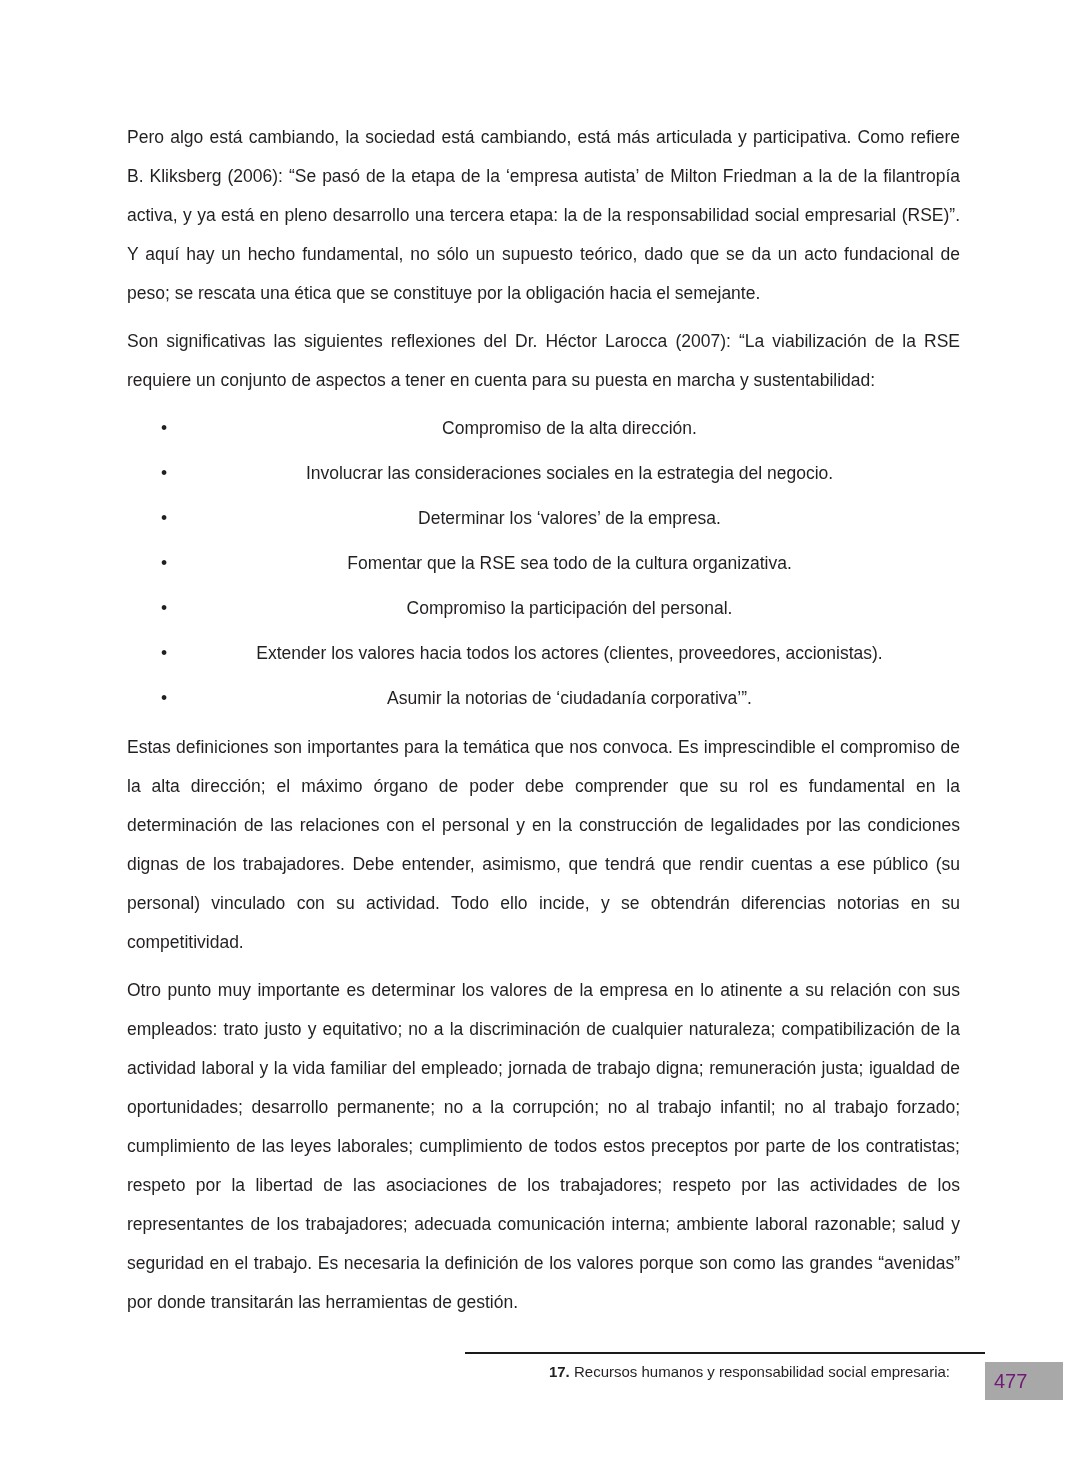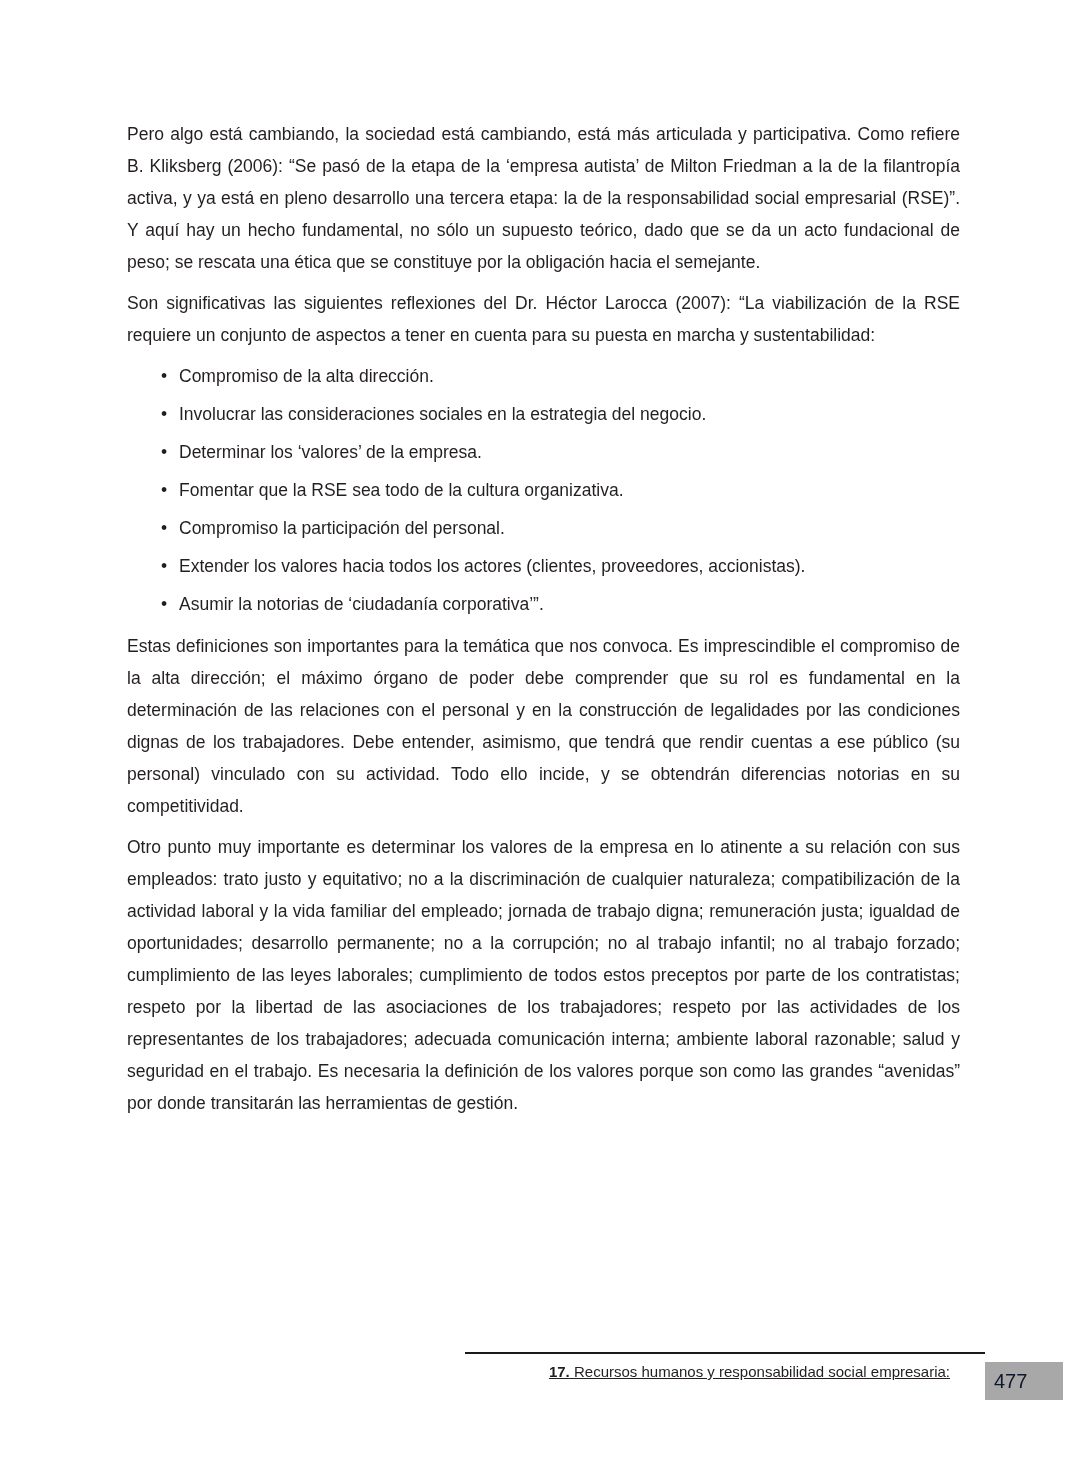--- a/index.html
+++ b/index.html
@@ -16,21 +16,21 @@
     font-family: "Liberation Sans", sans-serif;
     color: #231f20;
     overflow: hidden;
   }
   .content {
     position: absolute;
     left: 127px;
     top: 118px;
     width: 833px;
     font-size: 17.5px;
-    line-height: 32px;
+    line-height: 39px;
     text-align: justify;
   }
   .content p {
     margin: 0 0 9px 0;
   }
   ul.bullets {
     list-style: none;
     margin: 2px 0 10px 0;
     padding: 0;
   }
@@ -40,57 +40,56 @@
     margin-bottom: 6px;
   }
   ul.bullets .dot {
     flex: none;
     width: 18px;
     margin-left: 34px;
     text-align: left;
   }
   ul.bullets .li-text {
     flex: 1;
-    text-align: left;
+    text-align: center;
   }
   .footer-rule {
     position: absolute;
     left: 465px;
     top: 1352px;
     width: 520px;
     height: 2px;
     background: #1a1a1a;
   }
   .footer-text {
     position: absolute;
     left: 400px;
     top: 1361px;
     width: 550px;
     text-align: right;
     font-size: 15px;
     line-height: 22px;
     color: #231f20;
-    text-decoration: underline;
   }
   .footer-text strong {
     font-weight: bold;
   }
   .page-number-box {
     position: absolute;
     left: 985px;
     top: 1362px;
     width: 78px;
     height: 38px;
     background: #a8a8a8;
     display: flex;
     align-items: center;
     box-sizing: border-box;
     padding-left: 9px;
     font-size: 20px;
-    color: #0f172a;
+    color: #701a75;
   }
 </style>
 </head>
 <body>
 
 <div class="page">
 
   <main class="content">
     <p>Pero algo está cambiando, la sociedad está cambiando, está más articulada y participativa. Como refiere B. Kliksberg (2006): “Se pasó de la etapa de la ‘empresa autista’ de Milton Friedman a la de la filantropía activa, y ya está en pleno desarrollo una tercera etapa: la de la responsabilidad social empresarial (RSE)”. Y aquí hay un hecho fundamental, no sólo un supuesto teórico, dado que se da un acto fundacional de peso; se rescata una ética que se constituye por la obligación hacia el semejante.</p>
     <p>Son significativas las siguientes reflexiones del Dr. Héctor Larocca (2007): “La viabilización de la RSE requiere un conjunto de aspectos a tener en cuenta para su puesta en marcha y sustentabilidad:</p>

